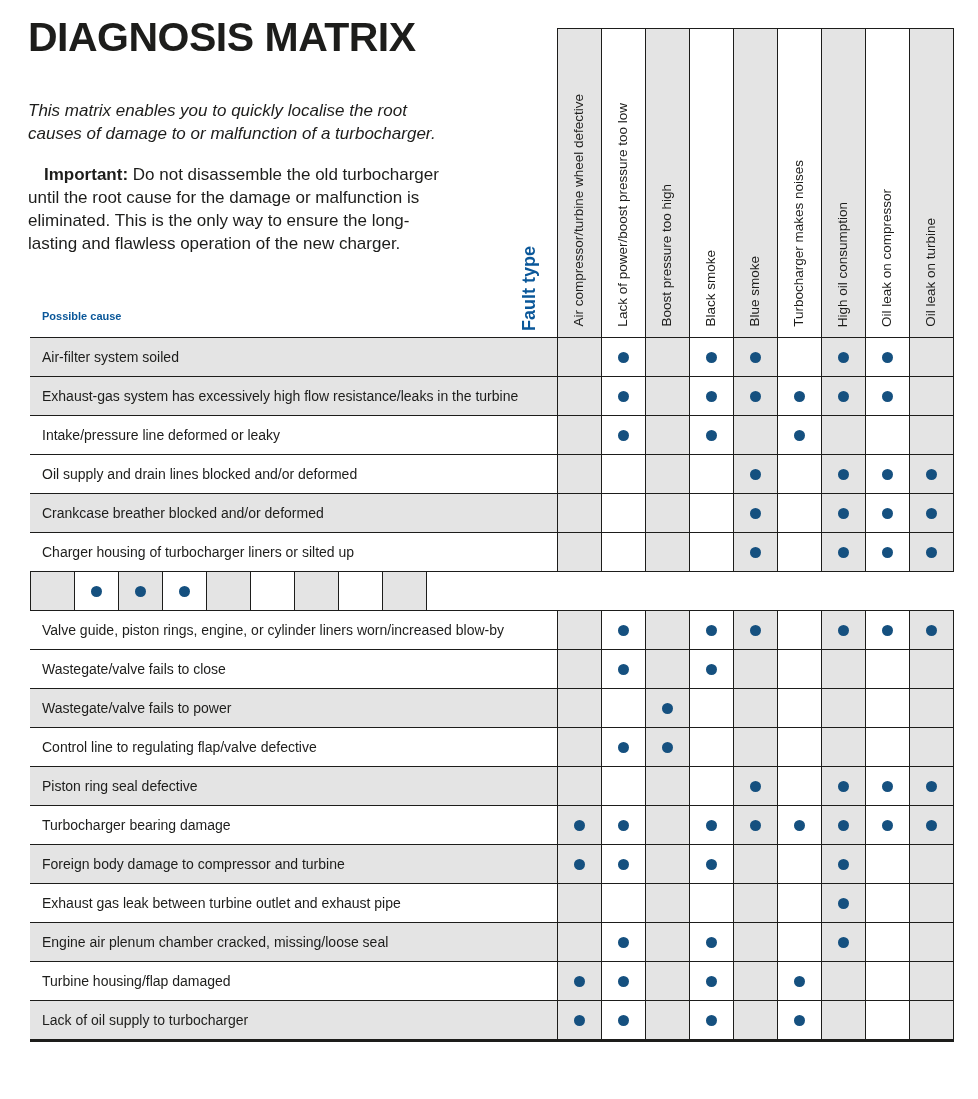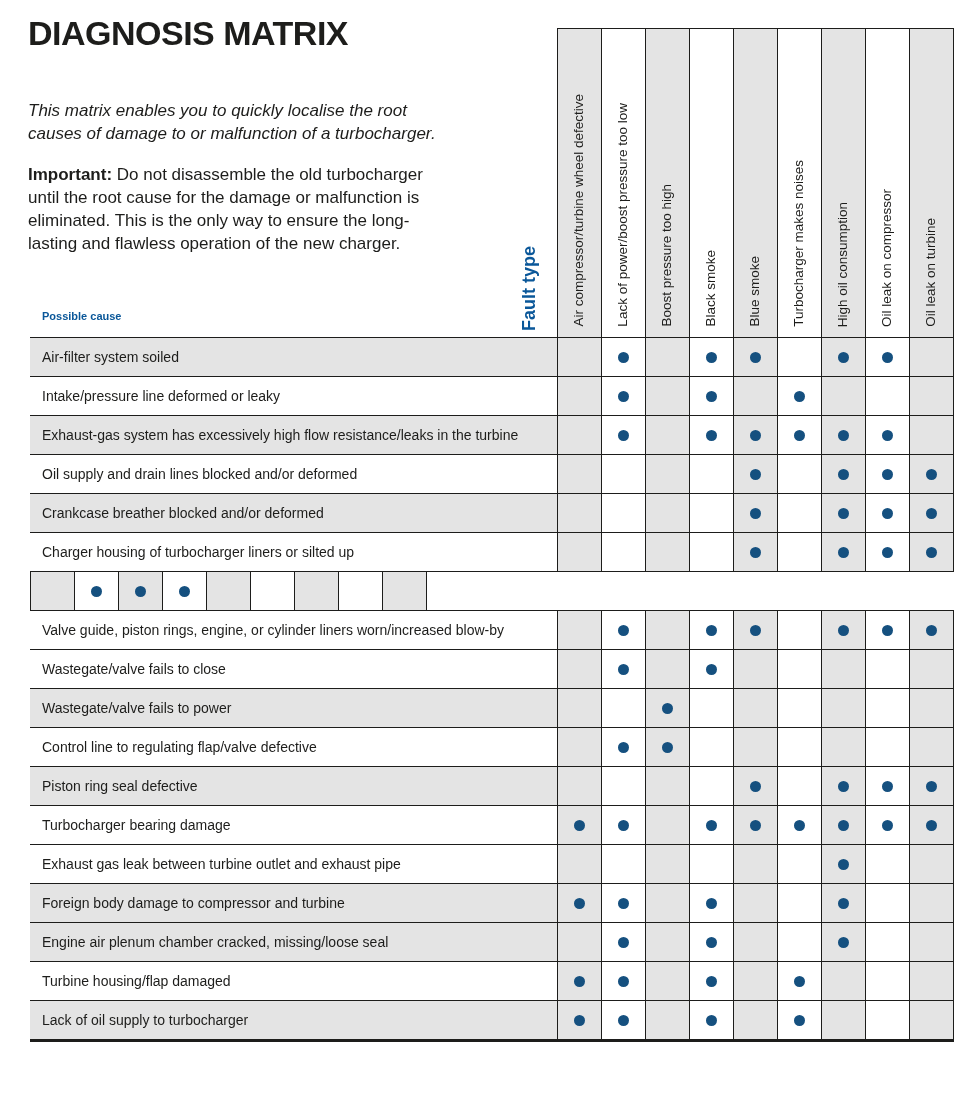--- a/index.html
+++ b/index.html
@@ -4,31 +4,31 @@
 <style>
   * { margin:0; padding:0; box-sizing:border-box; }
   html,body { background:#ffffff; }
   .page {
     position:relative; width:978px; height:1099px; background:#fff;
     font-family:"Liberation Sans","DejaVu Sans",sans-serif;
     color:var(--ink,#1d1d1b); overflow:hidden;
   }
   .title {
     position:absolute; left:28px; top:14px;
-    font-size:34px; font-weight:bold; letter-spacing:-0.5px; color:var(--ink,#1d1d1b);
+    font-size:41px; font-weight:bold; letter-spacing:-0.5px; color:var(--ink,#1d1d1b);
   }
   .intro {
     position:absolute; left:28px; top:99px; width:500px;
     font-size:17px; line-height:23px; white-space:pre-line;font-style:italic;
   }
   .important {
     position:absolute; left:28px; top:163px; width:500px;
     font-size:17px; line-height:23px; white-space:pre-line;
   }
-  .important .bold { font-weight:bold; }
+  .important .bold { font-weight:bold;margin-left:16px; }
   .possible-cause {
     position:absolute; left:42px; top:310px;
     font-size:11px; font-weight:bold; color:var(--accent-blue,#0a5799);
   }
   .fault-type-box {
     position:absolute; left:502px; top:28px; width:55px; height:306px;
     display:flex; align-items:flex-end; justify-content:center; padding-bottom:3px;
   }
   .vtext {
     writing-mode:vertical-rl; transform:rotate(180deg);
@@ -133,62 +133,62 @@
           </div>
           <div class="mcell"></div>
           <div class="mcell shade">
             <span class="dot"></span>
           </div>
           <div class="mcell">
             <span class="dot"></span>
           </div>
           <div class="mcell shade"></div>
         </div>
+        <div class="mrow rowshade">
+          <div class="rlabel">Exhaust-gas system has excessively high flow resistance/leaks in the turbine</div>
+          <div class="mcell shade"></div>
+          <div class="mcell">
+            <span class="dot"></span>
+          </div>
+          <div class="mcell shade"></div>
+          <div class="mcell">
+            <span class="dot"></span>
+          </div>
+          <div class="mcell shade">
+            <span class="dot"></span>
+          </div>
+          <div class="mcell">
+            <span class="dot"></span>
+          </div>
+          <div class="mcell shade">
+            <span class="dot"></span>
+          </div>
+          <div class="mcell">
+            <span class="dot"></span>
+          </div>
+          <div class="mcell shade"></div>
+        </div>
         <div class="mrow">
           <div class="rlabel">Intake/pressure line deformed or leaky</div>
           <div class="mcell shade"></div>
           <div class="mcell">
             <span class="dot"></span>
           </div>
           <div class="mcell shade"></div>
           <div class="mcell">
             <span class="dot"></span>
           </div>
           <div class="mcell shade"></div>
           <div class="mcell">
             <span class="dot"></span>
           </div>
           <div class="mcell shade"></div>
           <div class="mcell"></div>
           <div class="mcell shade"></div>
         </div>
-        <div class="mrow rowshade">
-          <div class="rlabel">Exhaust-gas system has excessively high flow resistance/leaks in the turbine</div>
-          <div class="mcell shade"></div>
-          <div class="mcell">
-            <span class="dot"></span>
-          </div>
-          <div class="mcell shade"></div>
-          <div class="mcell">
-            <span class="dot"></span>
-          </div>
-          <div class="mcell shade">
-            <span class="dot"></span>
-          </div>
-          <div class="mcell">
-            <span class="dot"></span>
-          </div>
-          <div class="mcell shade">
-            <span class="dot"></span>
-          </div>
-          <div class="mcell">
-            <span class="dot"></span>
-          </div>
-          <div class="mcell shade"></div>
-        </div>
         <div class="mrow">
           <div class="rlabel">Oil supply and drain lines blocked and/or deformed</div>
           <div class="mcell shade"></div>
           <div class="mcell"></div>
           <div class="mcell shade"></div>
           <div class="mcell"></div>
           <div class="mcell shade">
             <span class="dot"></span>
           </div>
           <div class="mcell"></div>
@@ -370,55 +370,55 @@
           <div class="mcell shade">
             <span class="dot"></span>
           </div>
           <div class="mcell">
             <span class="dot"></span>
           </div>
           <div class="mcell shade">
             <span class="dot"></span>
           </div>
         </div>
+        <div class="mrow rowshade">
+          <div class="rlabel">Foreign body damage to compressor and turbine</div>
+          <div class="mcell shade">
+            <span class="dot"></span>
+          </div>
+          <div class="mcell">
+            <span class="dot"></span>
+          </div>
+          <div class="mcell shade"></div>
+          <div class="mcell">
+            <span class="dot"></span>
+          </div>
+          <div class="mcell shade"></div>
+          <div class="mcell"></div>
+          <div class="mcell shade">
+            <span class="dot"></span>
+          </div>
+          <div class="mcell"></div>
+          <div class="mcell shade"></div>
+        </div>
         <div class="mrow">
           <div class="rlabel">Exhaust gas leak between turbine outlet and exhaust pipe</div>
           <div class="mcell shade"></div>
           <div class="mcell"></div>
           <div class="mcell shade"></div>
           <div class="mcell"></div>
           <div class="mcell shade"></div>
           <div class="mcell"></div>
           <div class="mcell shade">
             <span class="dot"></span>
           </div>
           <div class="mcell"></div>
           <div class="mcell shade"></div>
         </div>
         <div class="mrow rowshade">
-          <div class="rlabel">Foreign body damage to compressor and turbine</div>
-          <div class="mcell shade">
-            <span class="dot"></span>
-          </div>
-          <div class="mcell">
-            <span class="dot"></span>
-          </div>
-          <div class="mcell shade"></div>
-          <div class="mcell">
-            <span class="dot"></span>
-          </div>
-          <div class="mcell shade"></div>
-          <div class="mcell"></div>
-          <div class="mcell shade">
-            <span class="dot"></span>
-          </div>
-          <div class="mcell"></div>
-          <div class="mcell shade"></div>
-        </div>
-        <div class="mrow rowshade">
           <div class="rlabel">Engine air plenum chamber cracked, missing/loose seal</div>
           <div class="mcell shade"></div>
           <div class="mcell">
             <span class="dot"></span>
           </div>
           <div class="mcell shade"></div>
           <div class="mcell">
             <span class="dot"></span>
           </div>
           <div class="mcell shade"></div>

